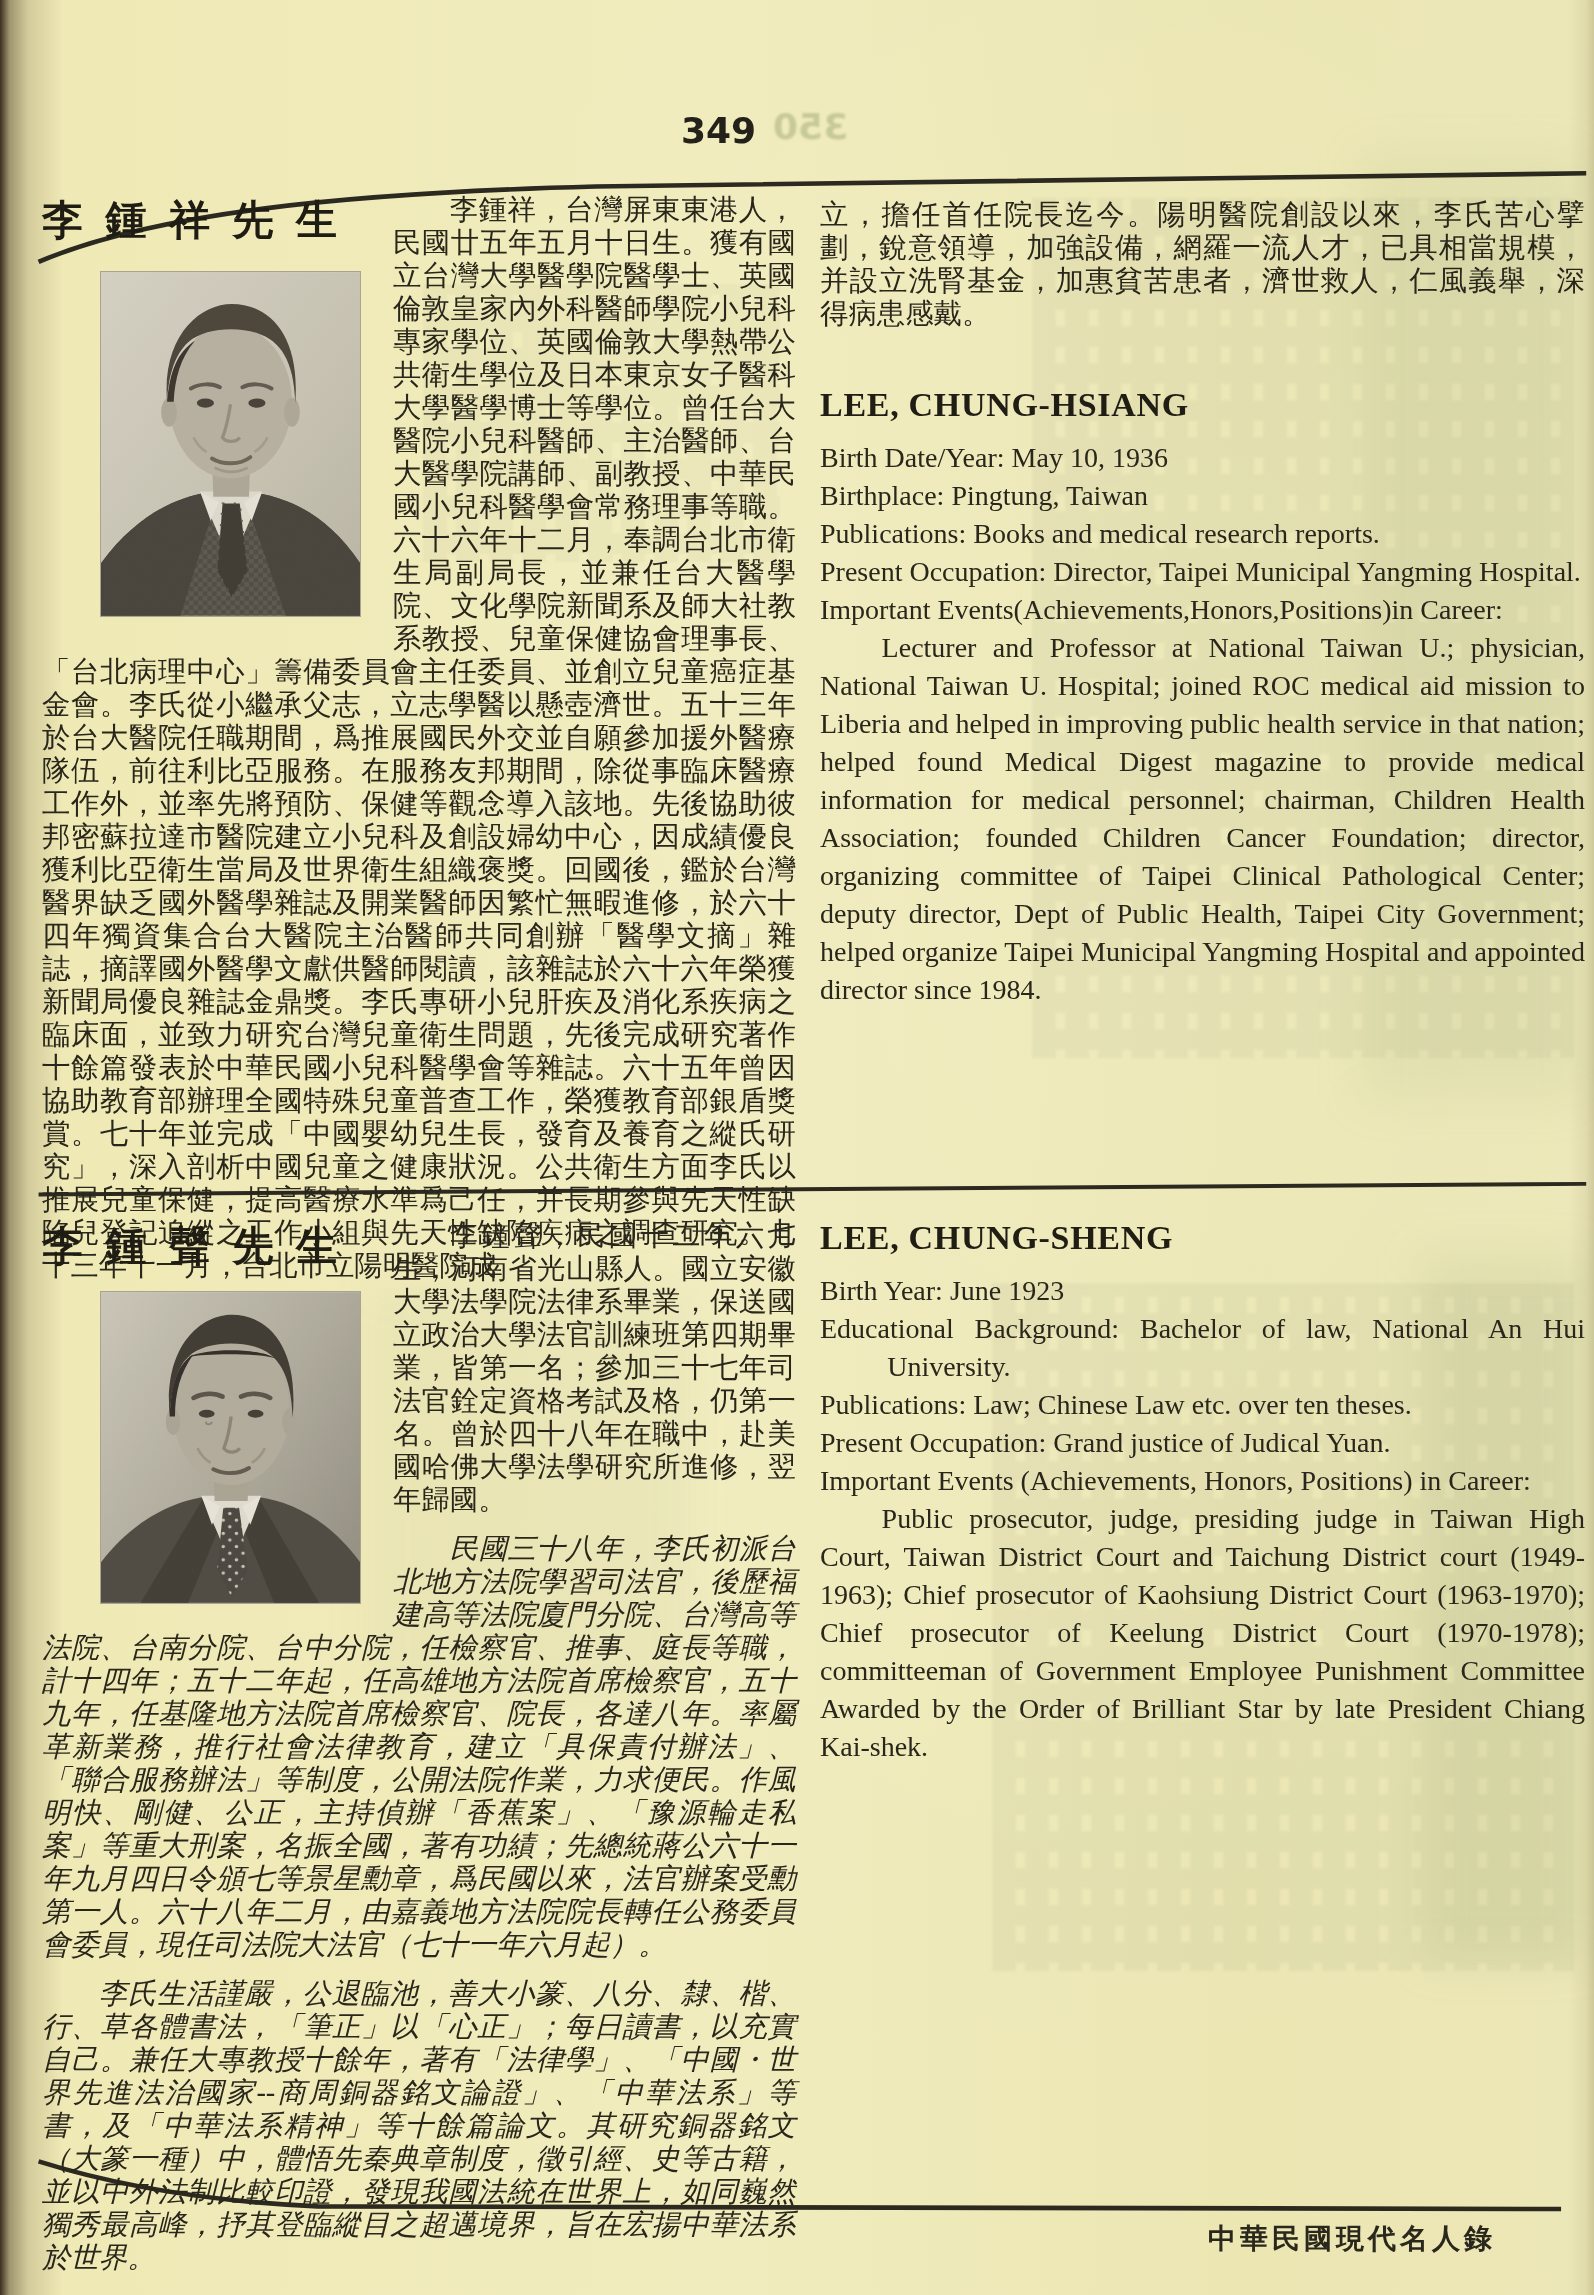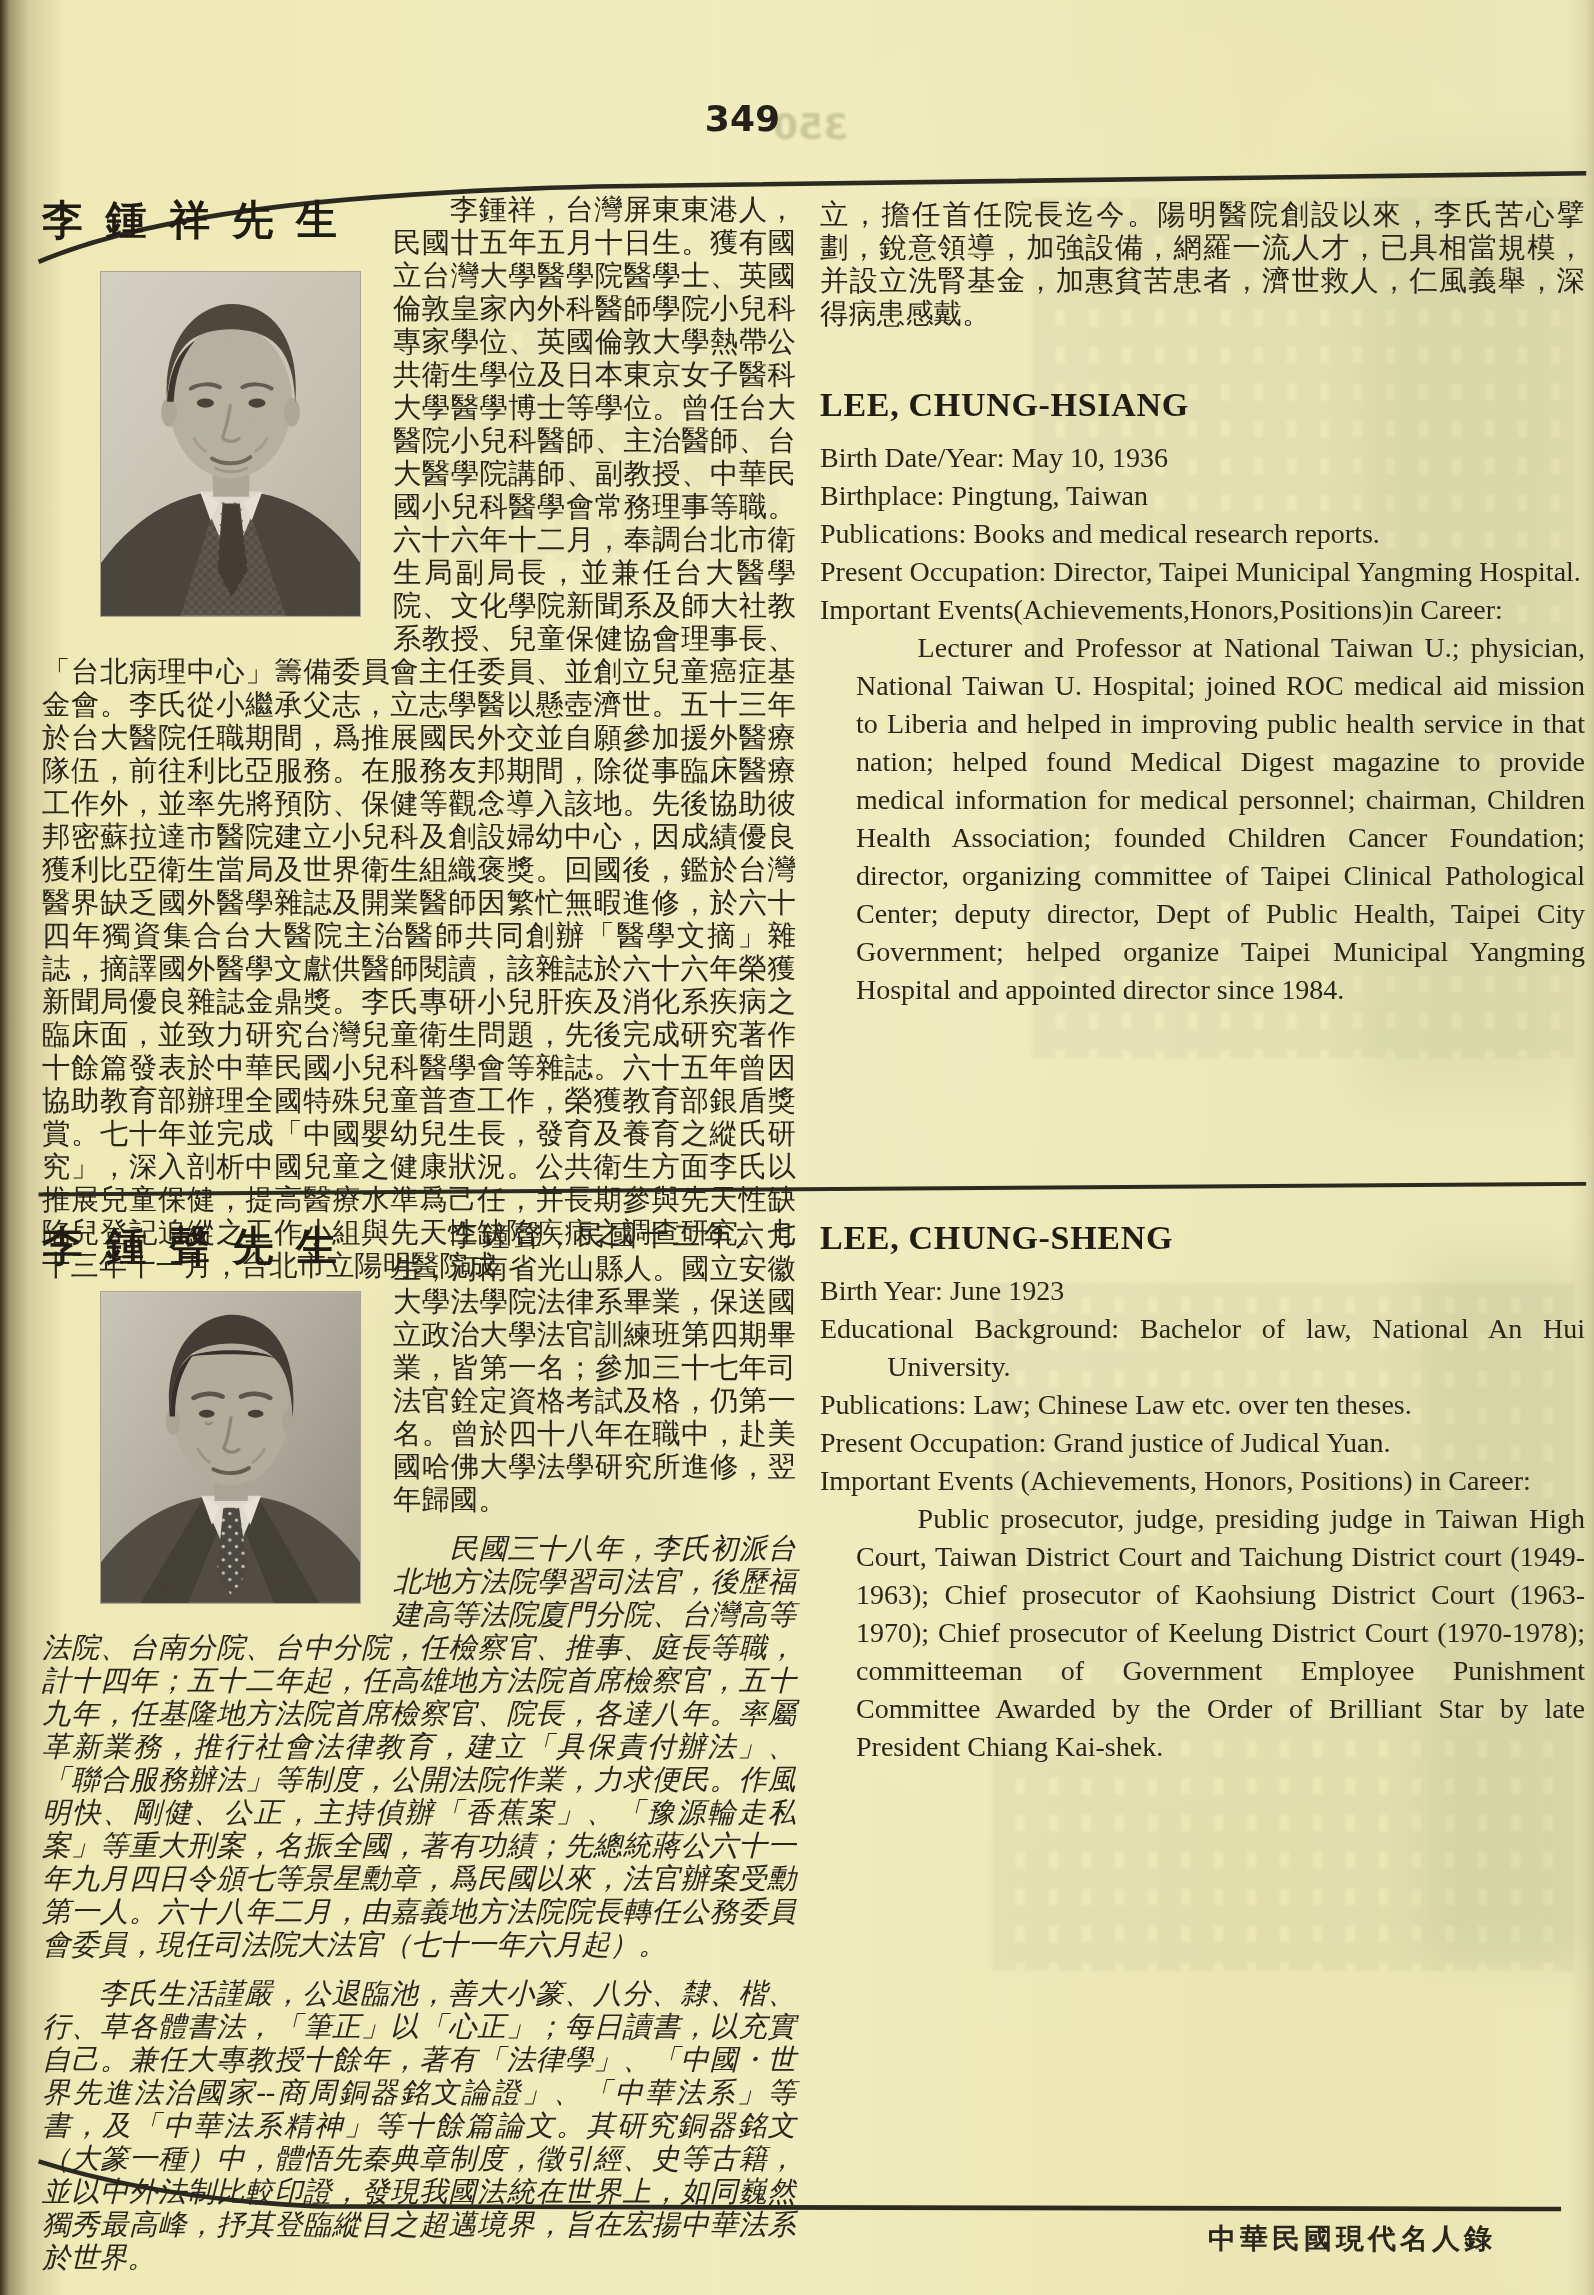--- a/index.html
+++ b/index.html
@@ -27,21 +27,21 @@
   .bleed.b1{left:1032px; top:198px;  width:542px;  height:860px;}
   .bleed.b2{left:992px; top:1283px; width:582px;  height:688px;}
   .bleed.b3{left:423px;  top:284px;  width:357px;  height:278px; opacity:.035;}
   .ghost-number{
     position:absolute; left:773px; top:106px; font-family:"DejaVu Sans",sans-serif;
     font-weight:bold; font-size:36px; color:rgba(150,160,110,.45);
     transform:scaleX(-1); filter:blur(1px);
   }
   
   .page-number{
-    position:absolute; left:681px; top:98px; width:99px; text-align:right;
+    position:absolute; left:681px; top:110px; width:99px; text-align:left;
     font-family:"DejaVu Sans",sans-serif; font-weight:bold; font-size:36px; color:#24211a;
   }
   svg.rules{position:absolute; left:0; top:0; pointer-events:none;}
   .footer-title{
     position:absolute; left:1208px; top:2220px; font-size:28px; letter-spacing:4px;
     color:#2a271d; font-weight:bold;
   }
   
   .entry{position:absolute; left:42px; width:1543px;}
   .entry.e1{top:193px; height:992px;}
@@ -65,21 +65,21 @@
   .photo.p2{height:311px;}
   .photo svg{display:block;}
   
   .name-en{
     margin:56px 0 14.6px 0; font-size:34px; font-weight:bold; letter-spacing:0.7px; color:#201d14;
   }
   .e2 .name-en{margin-top:0;}
   .en-line{font-size:28px; line-height:38px; text-align:justify; margin:0; color:#29261b;}
   .field{padding-left:2.4em; text-indent:-2.4em;}
   .career-label{margin-top:0;}
-  .career{text-indent:2.2em;margin-left:36px;}
+  .career{text-indent:2.2em;}
   .cont-zh{margin-top:0;}
 </style>
 </head>
 <body>
 
 <div class="page">
 
   <div class="tint t1"></div>
   <div class="tint t2"></div>
   <div class="tint t3"></div>

